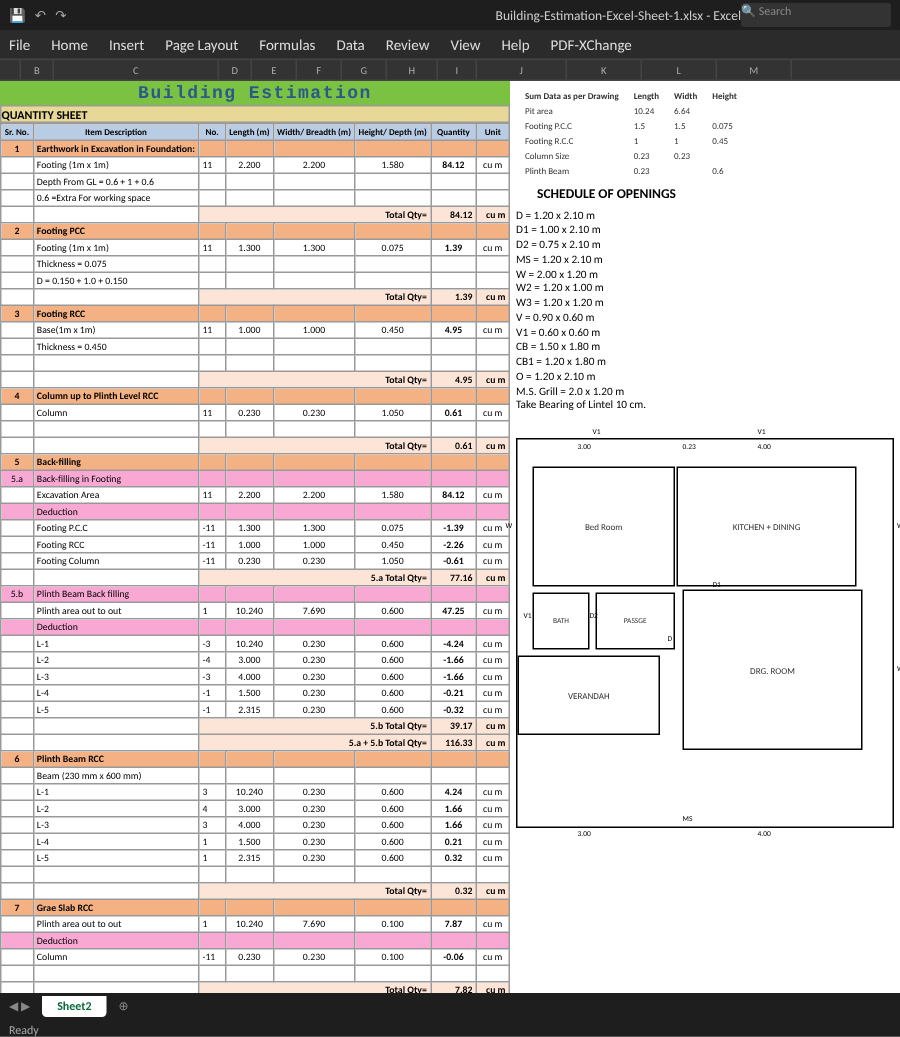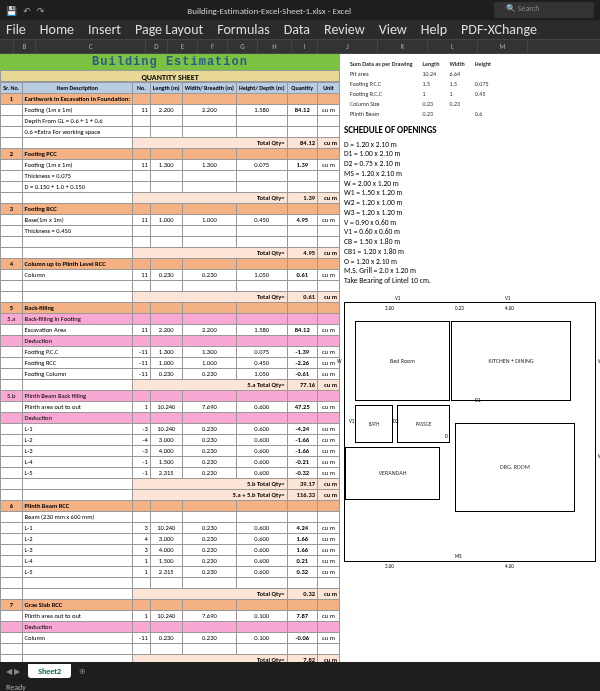--- a/index.html
+++ b/index.html
@@ -1,42 +1,42 @@
 <!DOCTYPE html>
 <html><head>
 <meta charset="utf-8">
 <style>
 *{box-sizing:border-box;margin:0;padding:0;font-family:Calibri,Arial,sans-serif}
 body{background:#2b2b2b;width:600px;height:691px;overflow:hidden;font-size:8px;color:#d0d0d0}
 .titlebar{height:20px;background:#1e1e1e;display:flex;align-items:center;padding:0 6px;font-size:9px;color:#aaa}
 .titlebar .qat{display:flex;gap:6px;align-items:center}
-.titlebar .fname{flex:1;text-align:center;color:#ccc}
-.titlebar .search{width:100px;height:16px;background:#333;border-radius:2px;padding:0 12px;color:#888;font-size:8px;line-height:13px}
-.ribbon{height:20px;background:#2b2b2b;display:flex;align-items:center;padding:0 6px;gap:14px;font-size:14px;color:#ddd;border-bottom:1px solid #444}
+.titlebar .fname{flex:1;text-align:right;color:#ccc}
+.titlebar .search{width:100px;height:16px;background:#333;border-radius:2px;padding:0 0;color:#888;font-size:8px;line-height:13px}
+.ribbon{height:20px;background:#2b2b2b;display:flex;align-items:center;padding:0 6px;gap:14px;font-size:10px;color:#ddd;border-bottom:1px solid #444}
 .ribbon .tab{cursor:pointer}
 .colhdr{height:14px;background:#333;display:flex;border-bottom:1px solid #444}
 .colhdr div{border-right:1px solid #444;text-align:center;line-height:14px;font-size:7px;color:#aaa}
 .grid{display:flex;height:608px;background:#fff;color:#000}
 .left{width:340px;overflow:hidden}
 .right{width:260px;background:#fff;padding:4px;position:relative;font-size:7px;color:#333}
 .title-est{background:#7cc242;height:16px;text-align:center;font-family:'Courier New',monospace;font-size:12px;font-weight:bold;color:#2a5a8a;letter-spacing:1px;line-height:16px}
-.subtitle{background:#e8d898;height:12px;text-align:center;font-size:8px;font-weight:bold;line-height:12px;border:1px solid #999}
+.subtitle{background:#e8d898;height:12px;font-size:8px;font-weight:bold;line-height:12px;border:1px solid #999}
 table.q{width:100%;border-collapse:collapse;font-size:6.5px}
 table.q th,table.q td{border:1px solid #999;padding:1px 2px;height:11px;overflow:hidden;white-space:nowrap}
 table.q th{background:#b8cce4;font-weight:bold;text-align:center;font-size:6px}
 .sr{width:22px;text-align:center}
 .desc{width:110px}
-.num{width:22px;text-align:right}
+.num{width:22px;text-align:left}
 .dim{width:30px;text-align:center}
 .qty{width:34px;text-align:center;font-weight:bold}
 .unit{width:26px;text-align:center}
 .sec-hdr{background:#f4b183;font-weight:bold}
 .sub-hdr{background:#f9a8d4}
 .tot{background:#fce4d6;text-align:right;font-weight:bold}
-.right h4{font-size:9px;font-weight:bold;margin:4px 0;color:#000}
+.right h4{font-size:9px;font-weight:bold;margin:4px 14px;color:#000}
 .sumtbl{font-size:6px;color:#333;margin-bottom:4px}
 .sumtbl td{padding:0 4px}
 .sched{font-size:7.5px;line-height:1.3;color:#000;margin-bottom:4px}
 .plan{border:1px solid #000;height:260px;position:relative;margin-top:16px;background:#fff}
 .room{position:absolute;border:1px solid #000;font-size:6px;text-align:center;display:flex;align-items:center;justify-content:center;flex-direction:column}
 .dim-lbl{position:absolute;font-size:5px;color:#000}
 .sheettabs{height:18px;background:#1e1e1e;display:flex;align-items:center;padding:0 6px;font-size:8px}
 .sheettab{background:#fff;color:#0a6b3d;padding:2px 10px;border-radius:0 0 3px 3px;font-weight:bold}
 .status{height:15px;background:#1e1e1e;padding:0 6px;font-size:8px;line-height:15px;color:#aaa}
 </style>
@@ -638,21 +638,20 @@
         </tbody>
       </table>
 <div class="sched">
 <h4>SCHEDULE OF OPENINGS</h4>
 <div id="sched">
           <div>D   = 1.20 x 2.10 m</div>
           <div>D1  = 1.00 x 2.10 m</div>
           <div>D2  = 0.75 x 2.10 m</div>
           <div>MS = 1.20 x 2.10 m</div>
           <div>W   = 2.00 x 1.20 m</div>
-          <div>W1 = 1.50 x 1.20 m</div>
           <div>W2 = 1.20 x 1.00 m</div>
           <div>W3 = 1.20 x 1.20 m</div>
           <div>V   = 0.90 x 0.60 m</div>
           <div>V1  = 0.60 x 0.60 m</div>
           <div>CB  = 1.50 x 1.80 m</div>
           <div>CB1 = 1.20 x 1.80 m</div>
           <div>O   = 1.20 x 2.10 m</div>
           <div>M.S. Grill = 2.0 x 1.20 m</div>
           <div>Take Bearing of Lintel 10 cm.</div>
         </div>
@@ -668,21 +667,21 @@
         </div>
 <div class="room" style="top:18px;left:106px;width:120px;height:80px">
           <span>KITCHEN + DINING</span>
         </div>
 <div class="room" style="top:102px;left:10px;width:38px;height:38px;font-size:5px">
           <span>BATH</span>
         </div>
 <div class="room" style="top:102px;left:52px;width:53px;height:38px;font-size:5px">
           <span>PASSGE</span>
         </div>
-<div class="room" style="top:120px;left:110px;width:120px;height:89px">
+<div class="room" style="top:100px;left:110px;width:120px;height:107px">
           <span>DRG. ROOM</span>
         </div>
 <div class="room" style="top:144px;left:0;width:95px;height:53px">
           <span>VERANDAH</span>
         </div>
 <span class="dim-lbl" style="top:55px;left:-8px">W</span>
 <span class="dim-lbl" style="top:55px;right:-10px">W2</span>
 <span class="dim-lbl" style="top:150px;right:-10px">W1</span>
 <span class="dim-lbl" style="top:94px;left:130px">D1</span>
 <span class="dim-lbl" style="top:130px;left:100px">D</span>

